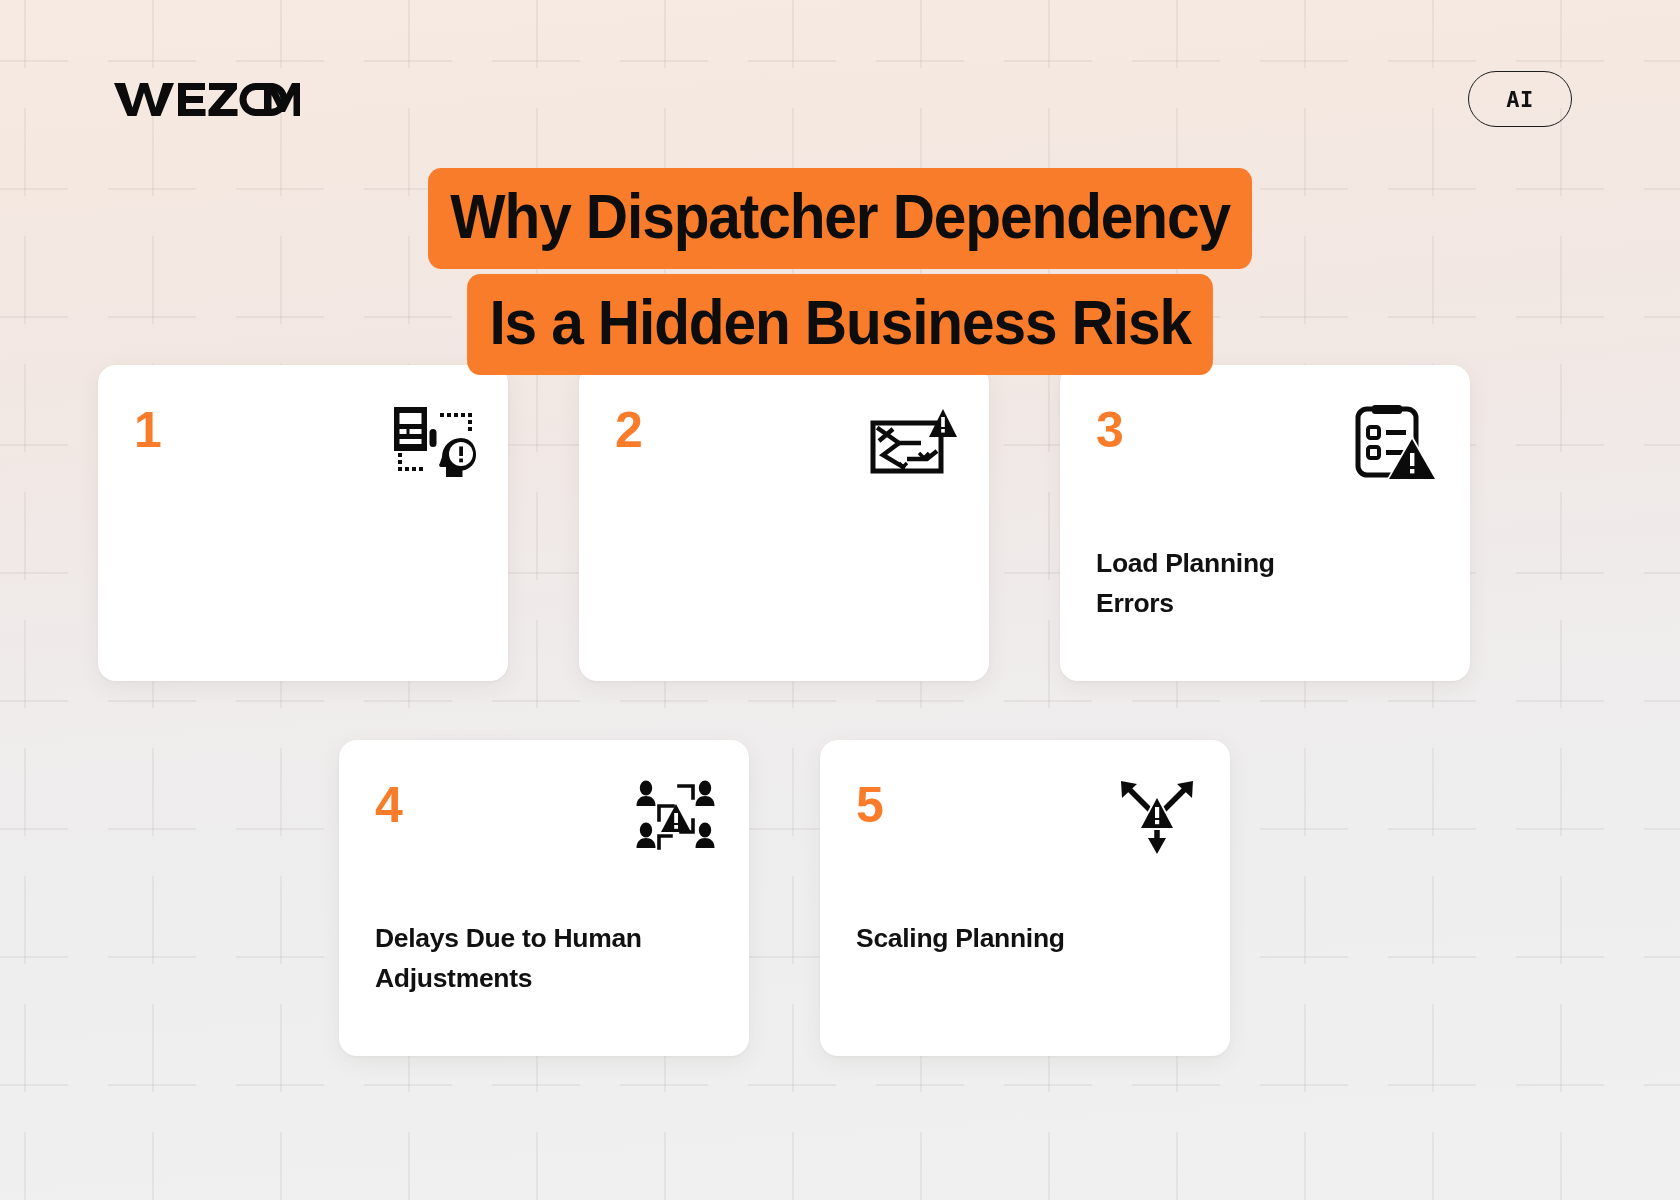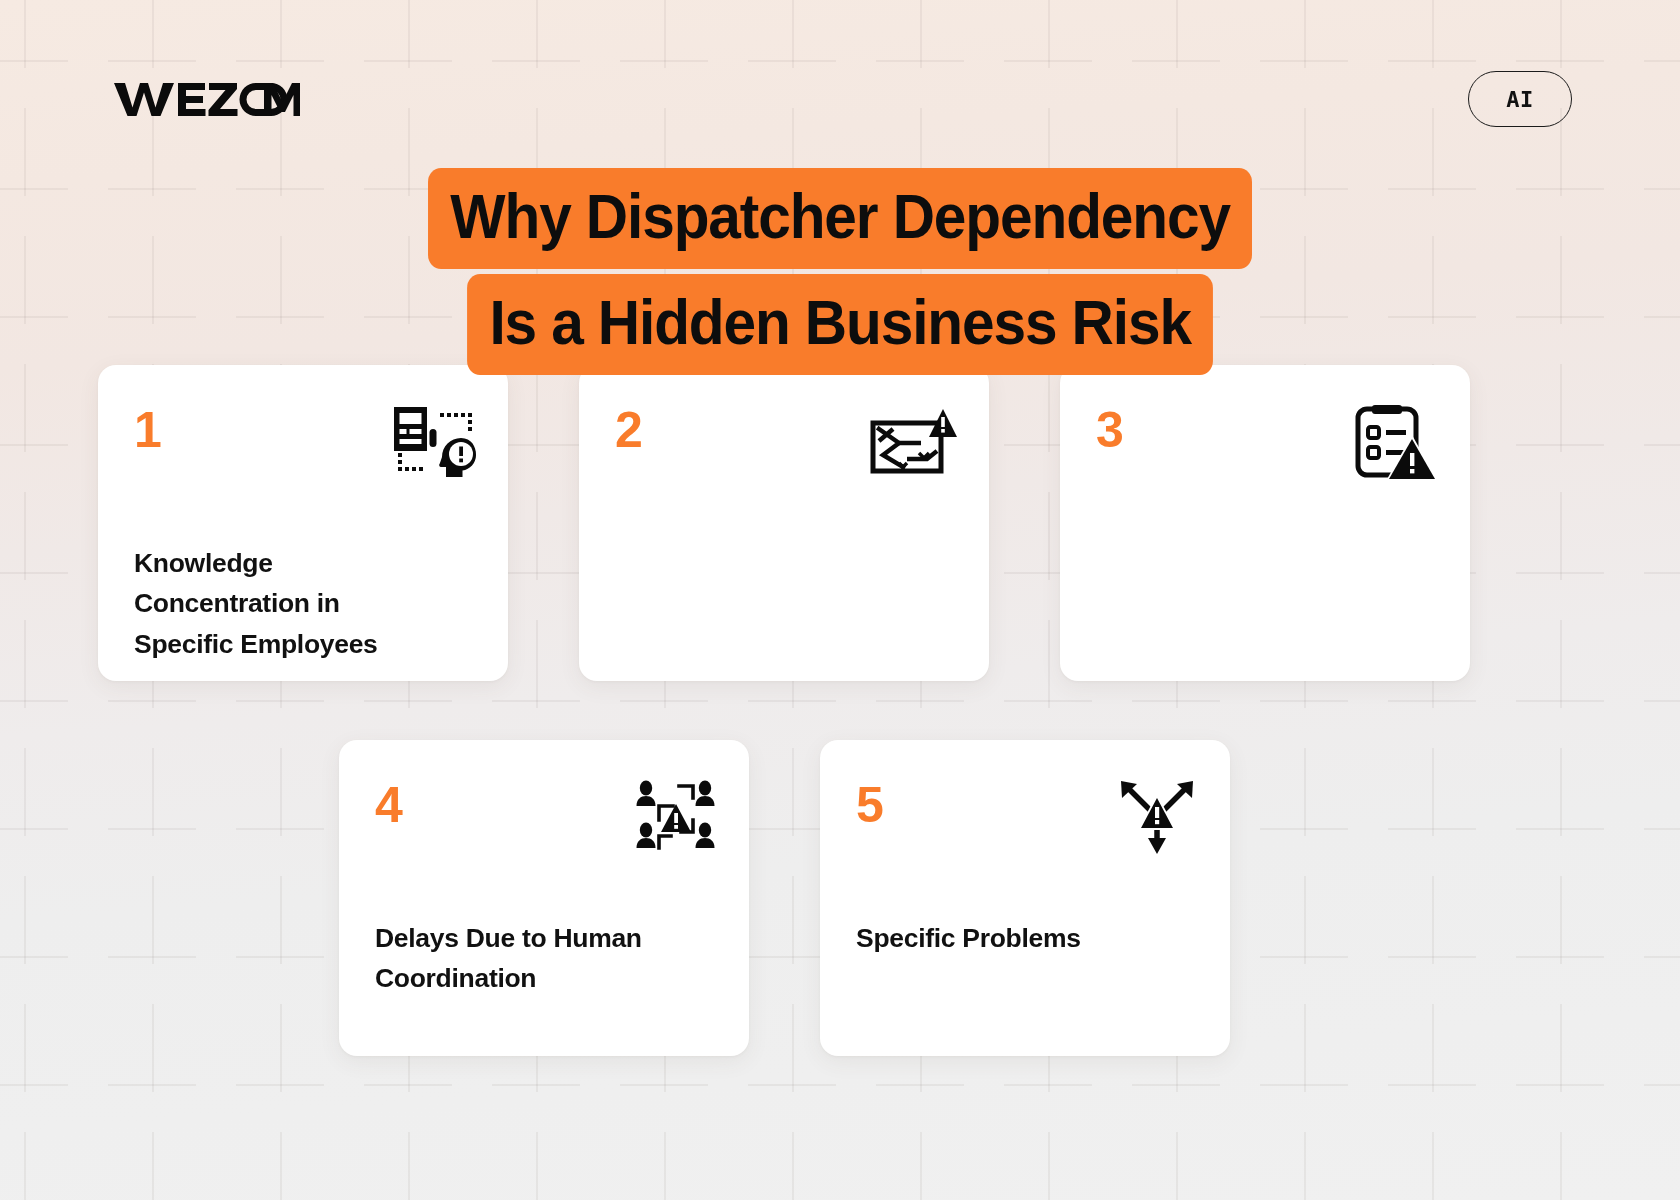--- a/index.html
+++ b/index.html
@@ -466,23 +466,20 @@
       </g>
 
       <path d="M54 54 C54 43.5 62.5 35 73 35 C83.5 35 88 43.5 88 52 C88 60 82 66.5 74.5 67.5
                L74.5 74 L58 74 L58 64 L53.5 64 C51.5 64 50.5 62 51.8 60.4 Z" fill="#0b0b0b"></path>
       <circle cx="73" cy="51" r="14.5" fill="#0b0b0b"></circle>
       <circle cx="73" cy="51" r="12" fill="#fff"></circle>
       <rect x="71.2" y="43.5" width="3.8" height="9.5" fill="#0b0b0b"></rect>
       <rect x="71.2" y="55.5" width="3.8" height="3.8" fill="#0b0b0b"></rect>
     </svg>
   </div>
-  <div class="card-title">Knowledge
-Concentration in
-Specific Employees</div>
 </div>
 
 <div class="card" id="card-2">
   <div class="card-num">2</div>
   <div class="card-icon">
     <svg width="88" height="78" viewBox="0 0 88 78" aria-hidden="true">
 
       <path d="M4 20 L72 20 L72 36 L72 68 L4 68 Z" fill="none" stroke="#0b0b0b" stroke-width="5"></path>
 
       <path d="M10 26 L30 40 L14 52 L34 64" fill="none" stroke="#0b0b0b" stroke-width="4.5" stroke-linecap="square" stroke-linejoin="miter"></path>
@@ -512,20 +509,22 @@
       <rect x="36" y="27" width="20" height="5" fill="#0b0b0b"></rect>
       <rect x="18" y="44" width="11" height="11" rx="2.5" fill="none" stroke="#0b0b0b" stroke-width="4"></rect>
       <rect x="36" y="47" width="20" height="5" fill="#0b0b0b"></rect>
 
       <path d="M62 32 L88 78 L36 78 Z" fill="#fff"></path>
       <path d="M62 36 L85 76 L39 76 Z" fill="#0b0b0b"></path>
       <rect x="60" y="50" width="4.4" height="13" fill="#fff"></rect>
       <rect x="60" y="66" width="4.4" height="4.4" fill="#fff"></rect>
     </svg>
   </div>
+  <div class="card-title">Load Planning
+Errors</div>
 </div>
 
 <div class="card" id="card-4">
   <div class="card-num">4</div>
   <div class="card-icon">
     <svg width="82" height="78" viewBox="0 0 82 78" aria-hidden="true">
 
       <g fill="#0b0b0b">
         <ellipse cx="11" cy="10" rx="6.2" ry="7.4"></ellipse>
         <path d="M1.5 28 C1.5 21 5.8 18 11 18 C16.2 18 20.5 21 20.5 28 Z"></path>
@@ -552,21 +551,21 @@
         <path d="M58 42 L58 54 L46 54"></path>
         <path d="M24 70 L24 58 L36 58"></path>
       </g>
 
       <path d="M41 26 L56 54 L26 54 Z" fill="#0b0b0b"></path>
       <rect x="39.2" y="35" width="3.8" height="10" fill="#fff"></rect>
       <rect x="39.2" y="47" width="3.8" height="3.8" fill="#fff"></rect>
     </svg>
   </div>
   <div class="card-title">Delays Due to Human
-Coordination</div>
+Adjustments</div>
 </div>
 
 <div class="card" id="card-5">
   <div class="card-num">5</div>
   <div class="card-icon">
     <svg width="82" height="78" viewBox="0 0 82 78" aria-hidden="true">
       <g stroke="#0b0b0b" stroke-width="5.5" fill="none" stroke-linecap="butt">
 
         <path d="M36 34 L10 8"></path>
 
@@ -580,14 +579,14 @@
         <path d="M77 3 L61 6 L76 20 Z"></path>
         <path d="M41 76 L32 60 L50 60 Z"></path>
       </g>
 
       <path d="M41 16 L60 52 L22 52 Z" fill="#fff"></path>
       <path d="M41 20 L57 50 L25 50 Z" fill="#0b0b0b"></path>
       <rect x="39" y="29" width="4.2" height="11" fill="#fff"></rect>
       <rect x="39" y="42" width="4.2" height="4.2" fill="#fff"></rect>
     </svg>
   </div>
-  <div class="card-title">Specific Problems</div>
+  <div class="card-title">Scaling Planning</div>
 </div>
 
 </body></html>

